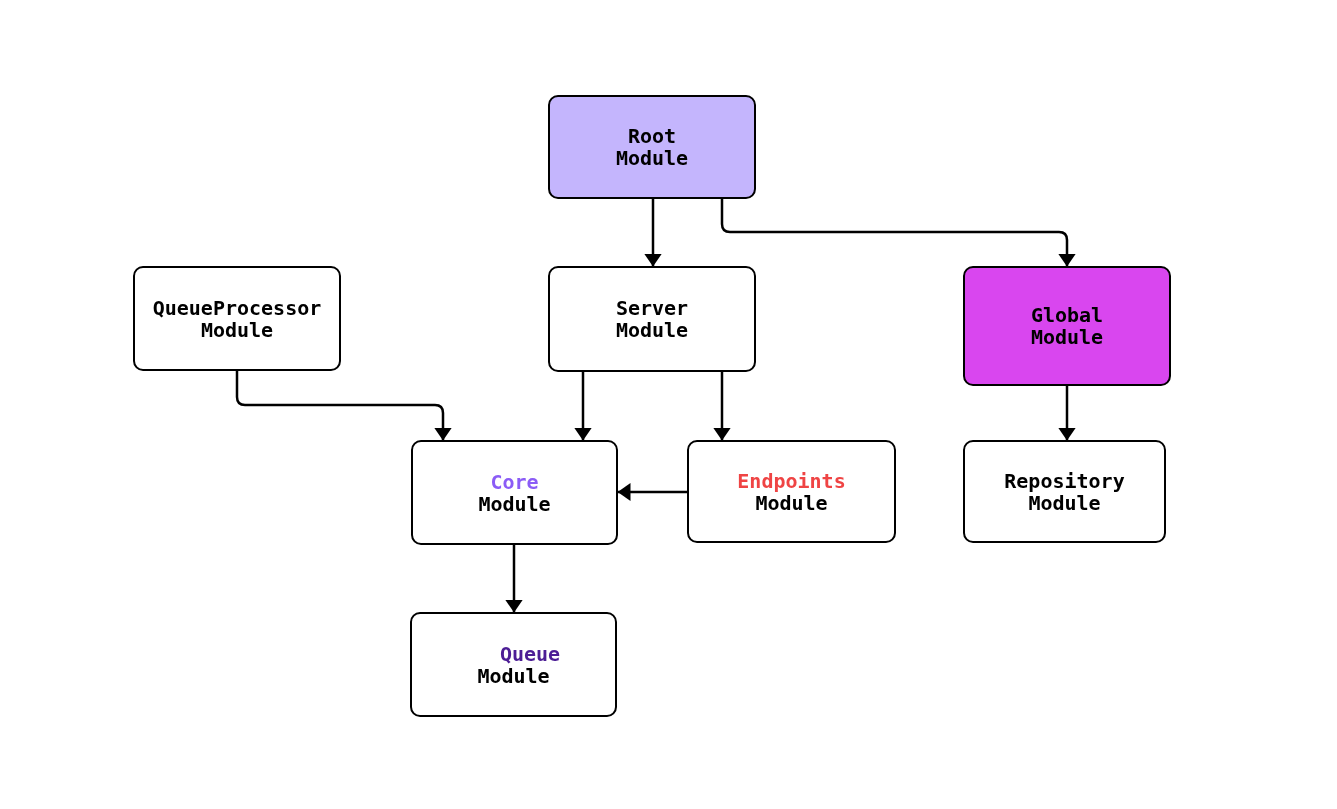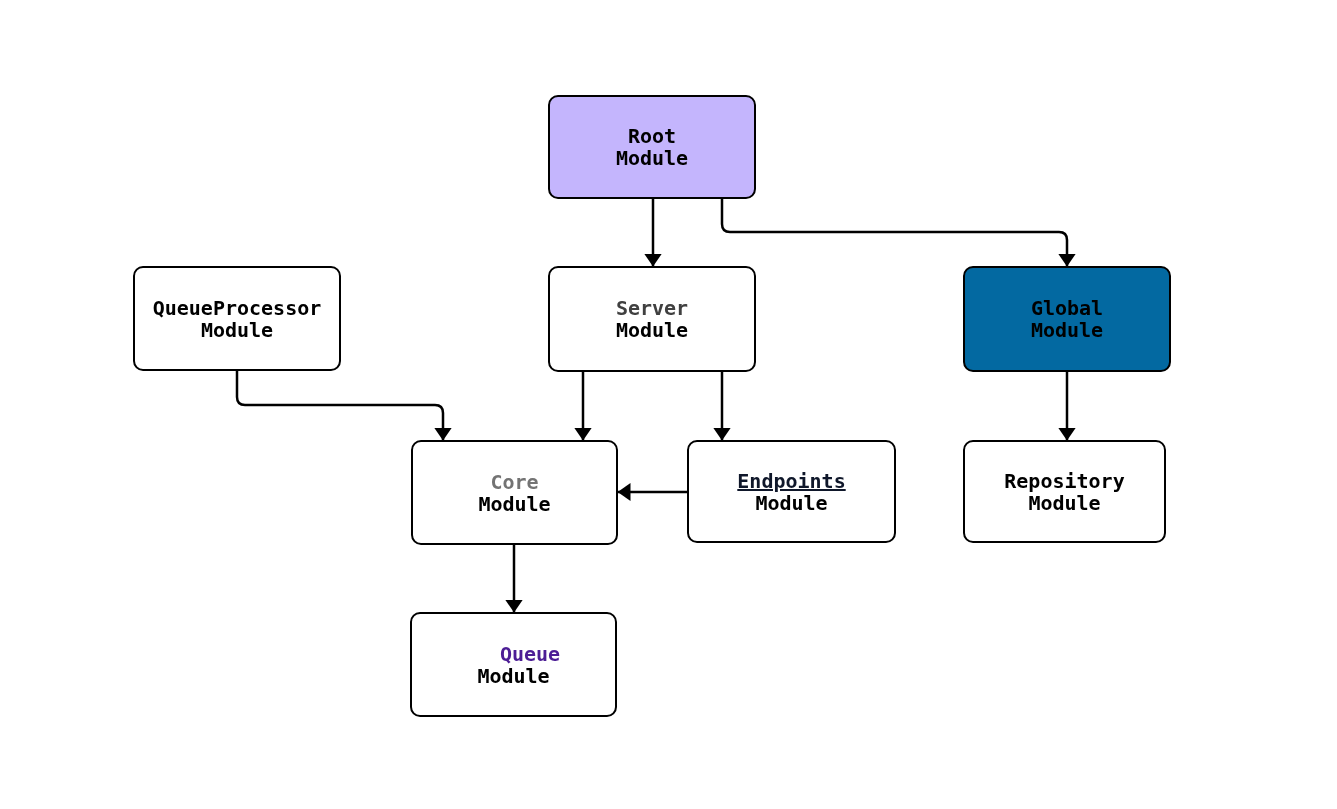--- a/index.html
+++ b/index.html
@@ -72,33 +72,33 @@
   <div id="nodes-layer">
       <div class="node" style="left: 548px; top: 95px; width: 208px; height: 104px; border-color: rgb(0, 0, 0); background: #c4b5fd;">
         <div class="node-label-line" style="color: rgb(0, 0, 0);">Root</div>
         <div class="node-label-line" style="color: rgb(0, 0, 0);">Module</div>
       </div>
       <div class="node" style="left: 133px; top: 266px; width: 208px; height: 105px; border-color: rgb(0, 0, 0); background: rgb(255, 255, 255);">
         <div class="node-label-line" style="color: rgb(0, 0, 0);">QueueProcessor</div>
         <div class="node-label-line" style="color: rgb(0, 0, 0);">Module</div>
       </div>
       <div class="node" style="left: 548px; top: 266px; width: 208px; height: 106px; border-color: rgb(0, 0, 0); background: rgb(255, 255, 255);">
-        <div class="node-label-line" style="color: #404040;">Server</div>
+        <div class="node-label-line" style="color: #000000;">Server</div>
         <div class="node-label-line" style="color: rgb(0, 0, 0);">Module</div>
       </div>
-      <div class="node" style="left: 963px; top: 266px; width: 208px; height: 106px; border-color: rgb(0, 0, 0); background: #0369a1;">
+      <div class="node" style="left: 963px; top: 266px; width: 208px; height: 120px; border-color: rgb(0, 0, 0); background: #d946ef;">
         <div class="node-label-line" style="color: rgb(0, 0, 0);">Global</div>
         <div class="node-label-line" style="color: rgb(0, 0, 0);">Module</div>
       </div>
       <div class="node" style="left: 411px; top: 440px; width: 207px; height: 105px; border-color: rgb(0, 0, 0); background: rgb(255, 255, 255);">
-        <div class="node-label-line" style="color: #737373;">Core</div>
+        <div class="node-label-line" style="color: #8b5cf6;">Core</div>
         <div class="node-label-line" style="color: rgb(0, 0, 0);">Module</div>
       </div>
       <div class="node" style="left: 687px; top: 440px; width: 209px; height: 103px; border-color: rgb(0, 0, 0); background: rgb(255, 255, 255);">
-        <div class="node-label-line" style="color: #0f172a; text-decoration: underline;">Endpoints</div>
+        <div class="node-label-line" style="color: #ef4444;">Endpoints</div>
         <div class="node-label-line" style="color: rgb(0, 0, 0);">Module</div>
       </div>
       <div class="node" style="left: 963px; top: 440px; width: 203px; height: 103px; border-color: rgb(0, 0, 0); background: rgb(255, 255, 255);">
         <div class="node-label-line" style="color: rgb(0, 0, 0);">Repository</div>
         <div class="node-label-line" style="color: rgb(0, 0, 0);">Module</div>
       </div>
       <div class="node" style="left: 410px; top: 612px; width: 207px; height: 105px; border-color: rgb(0, 0, 0); background: rgb(255, 255, 255);">
         <div class="node-label-line" style="color: #4c1d95; margin-left: 33px;">Queue</div>
         <div class="node-label-line" style="color: rgb(0, 0, 0);">Module</div>
       </div>

